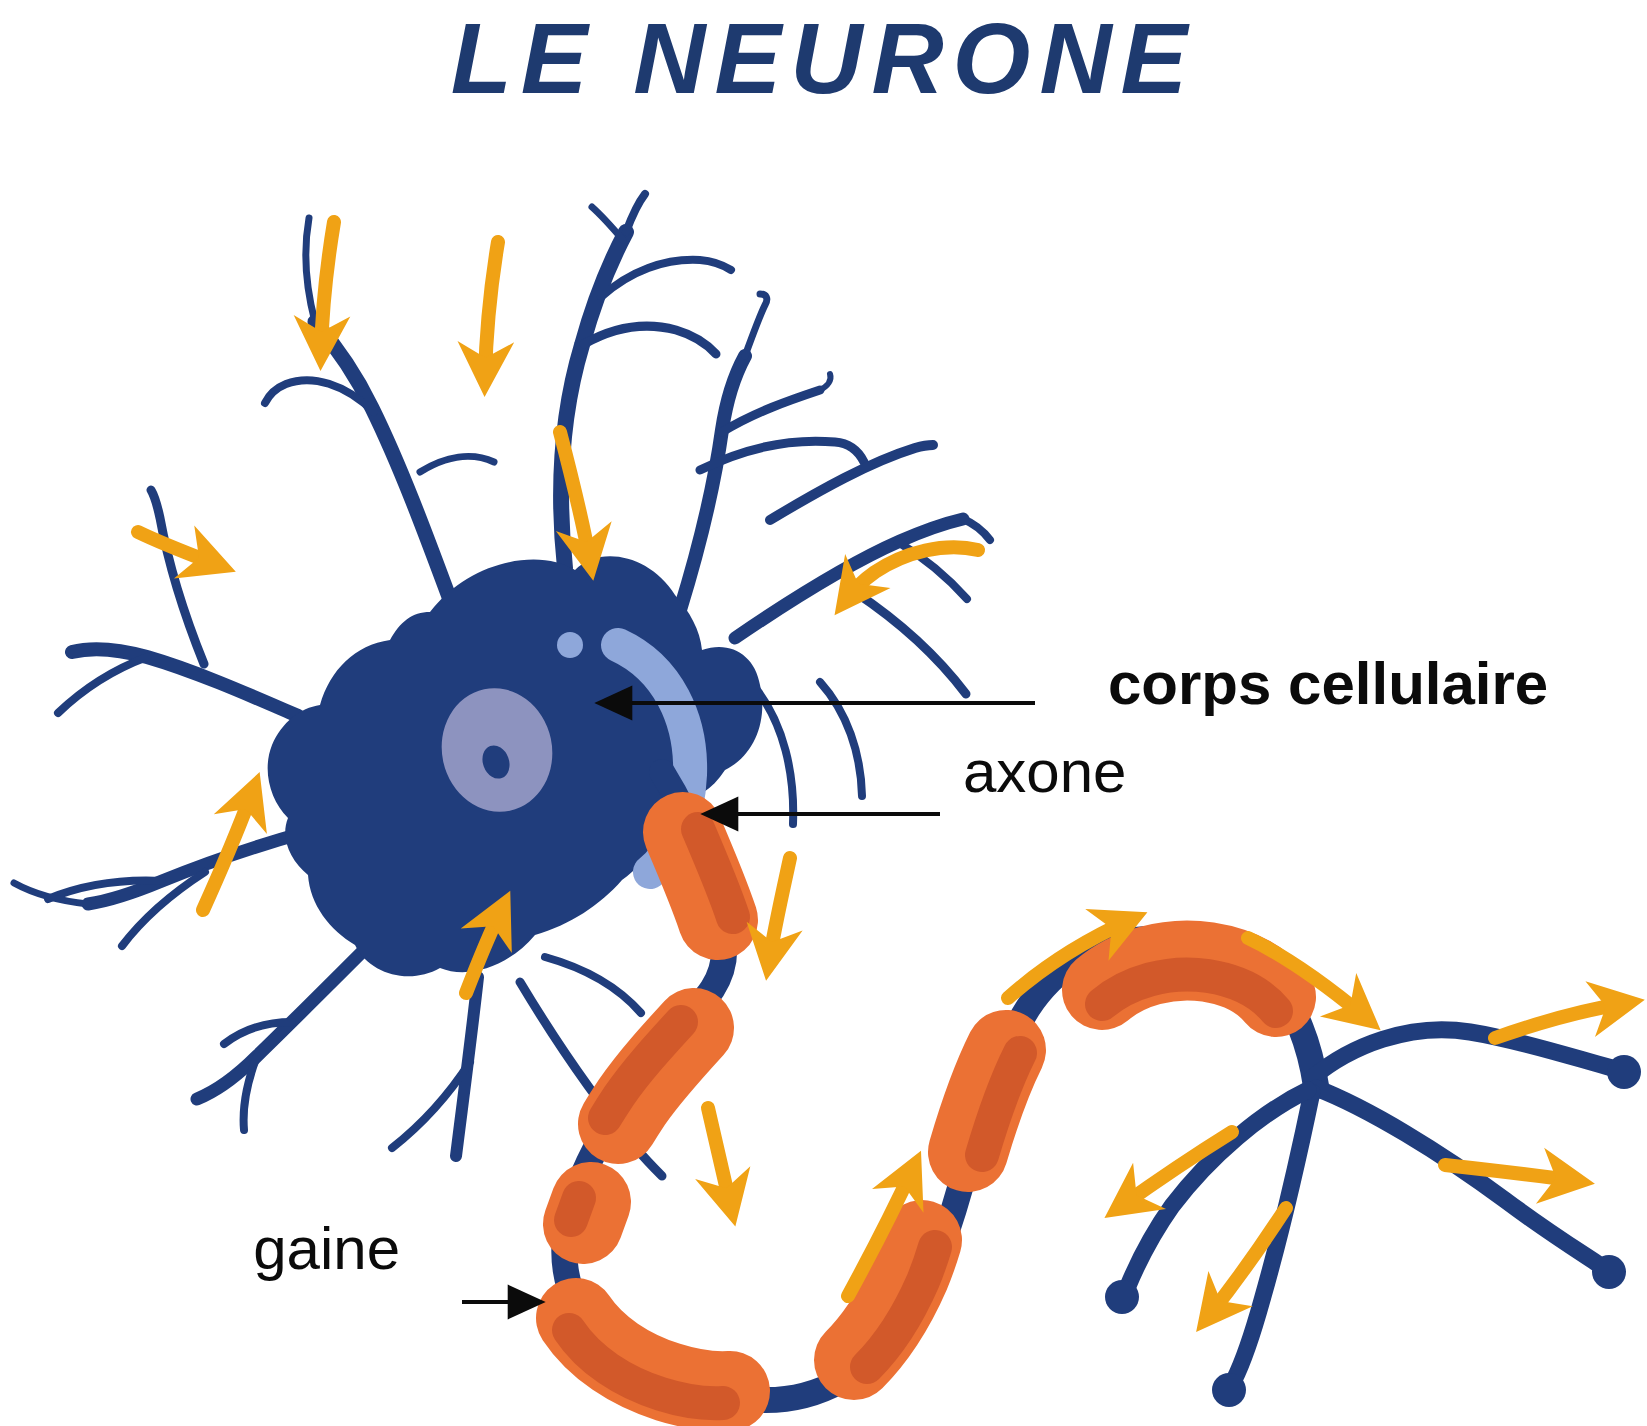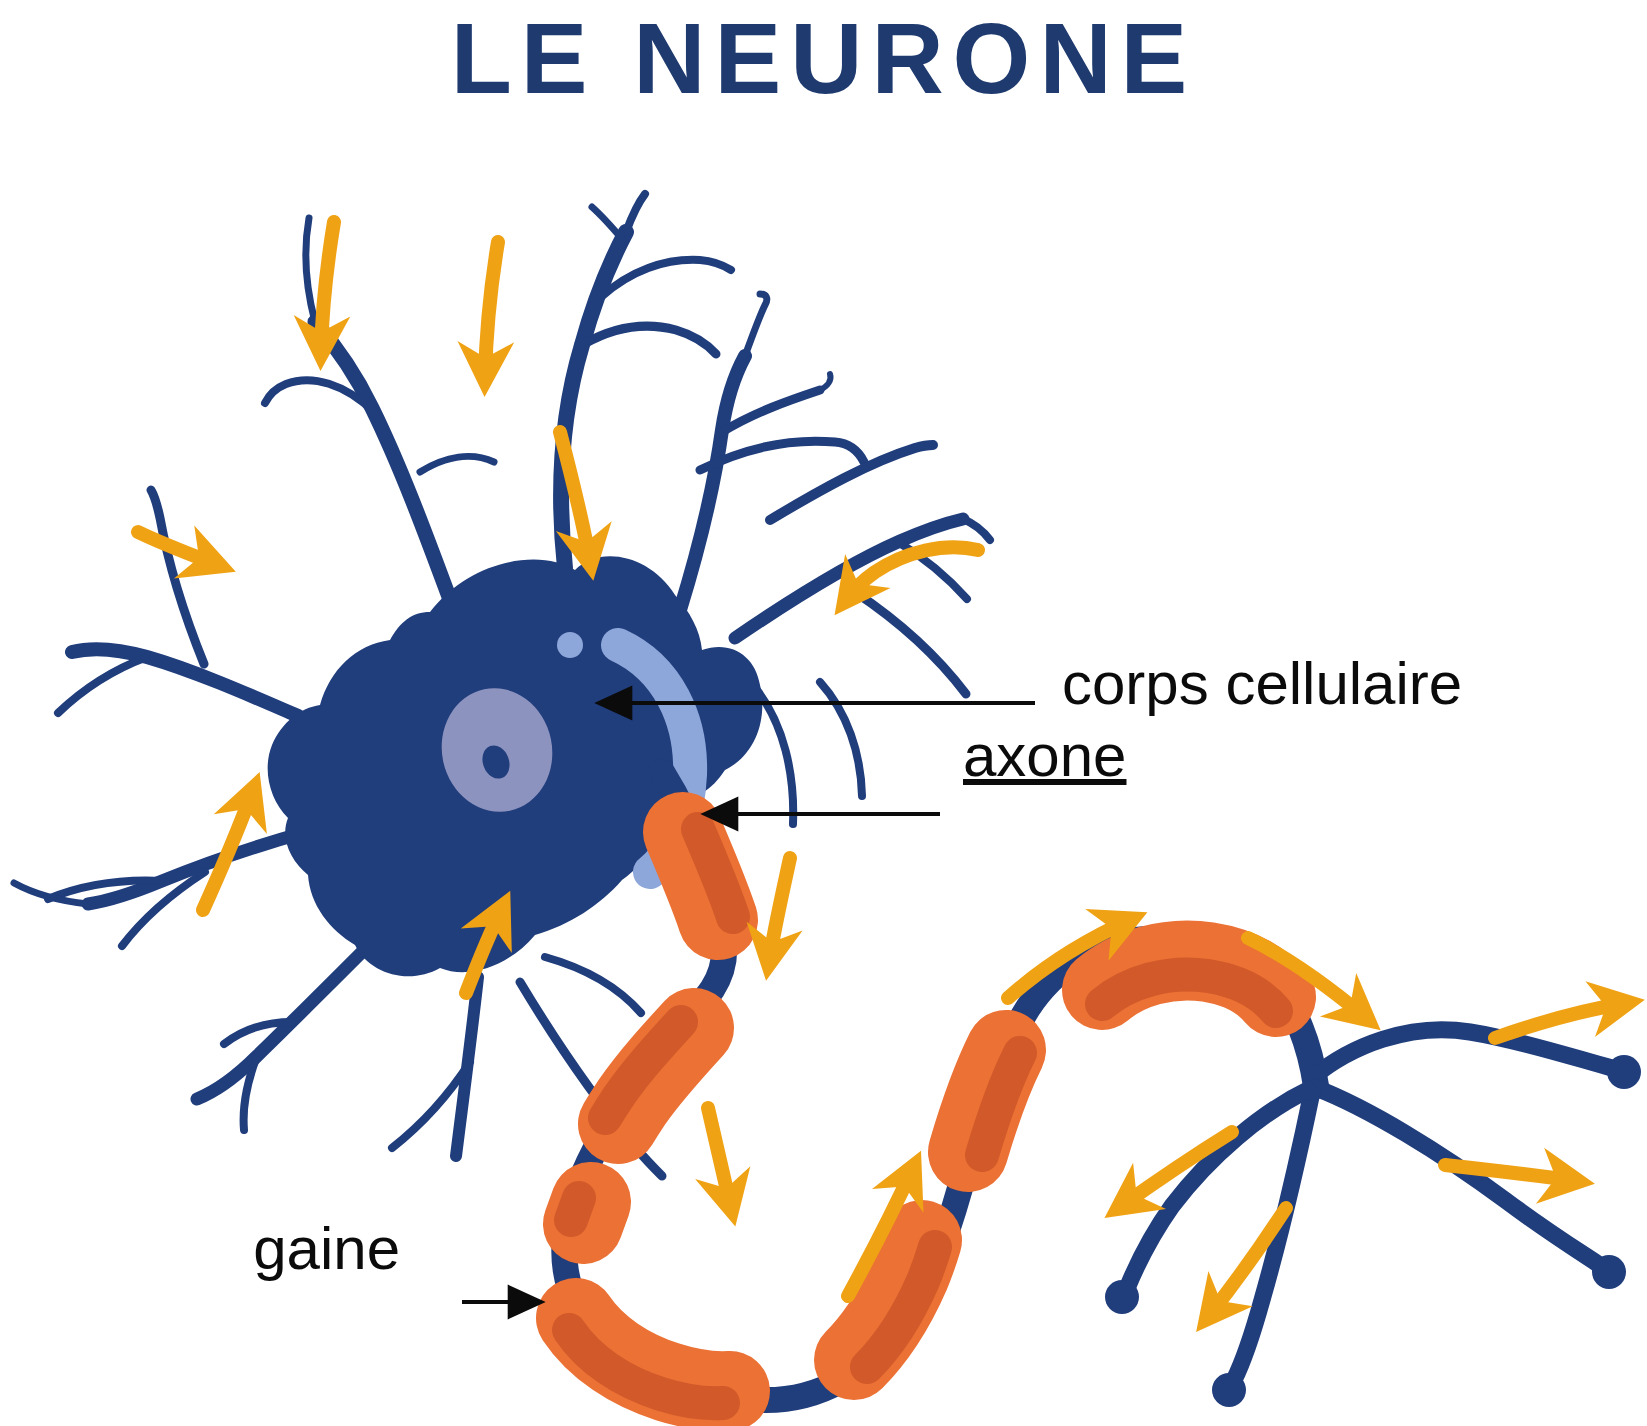--- a/index.html
+++ b/index.html
@@ -1,24 +1,24 @@
 <!DOCTYPE html>
 <html style="--background: #FFFFFF; --navy: #203D7C; --title: #1E3A6F; --nucleus: #8D93BF; --highlight: #8EA7DA; --myelin: #EB7134; --myelin_shade: #D2592A; --signal_arrow: #F0A215; --label_text: #0B0B0B;"><head>
 <meta charset="utf-8">
 <style>
   html,body{margin:0;padding:0;background:#fff;}
   #stage{position:relative;width:1647px;height:1426px;background:var(--background,#fff);
          font-family:"Liberation Sans","DejaVu Sans",sans-serif;overflow:hidden;}
   #stage svg{position:absolute;left:0;top:0;}
   .title{position:absolute;top:8px;left:0;width:100%;text-align:center;
          font-size:100px;font-weight:700;letter-spacing:9px;line-height:1;
-         color:var(--title,#1e3a6f);}
+         color:var(--title,#1e3a6f);font-style:italic;}
   .lbl{position:absolute;font-size:60px;line-height:1.2;color:var(--label_text,#0b0b0b);white-space:nowrap;}
-  .lbl-corps{left:1062px;top:648px;}
-  .lbl-axone{left:963px;top:720px;text-decoration:underline;}
+  .lbl-corps{left:1108px;top:648px;font-weight:bold;}
+  .lbl-axone{left:963px;top:736px;}
   .lbl-myelin{right:1247px;top:1208px;text-align:left;line-height:81px;}
   
   .navy{stroke:var(--navy,#203d7c);fill:none;stroke-linecap:round;stroke-linejoin:round;}
   .fillnavy{fill:var(--navy,#203d7c);stroke:none;}
   .nucleus{fill:var(--nucleus,#8d93bf);}
   .hl{stroke:var(--highlight,#8ea7da);fill:none;stroke-linecap:round;}
   .hl-dot{fill:var(--highlight,#8ea7da);}
   .myel{stroke:var(--myelin,#eb7134);fill:none;stroke-width:80;stroke-linecap:round;}
   .myel-shade{stroke:var(--myelin_shade,#d2592a);fill:none;stroke-width:34;stroke-linecap:round;}
   .signal{stroke:var(--signal_arrow,#f0a215);fill:none;stroke-width:14;stroke-linecap:round;marker-end:url(#ma);}

